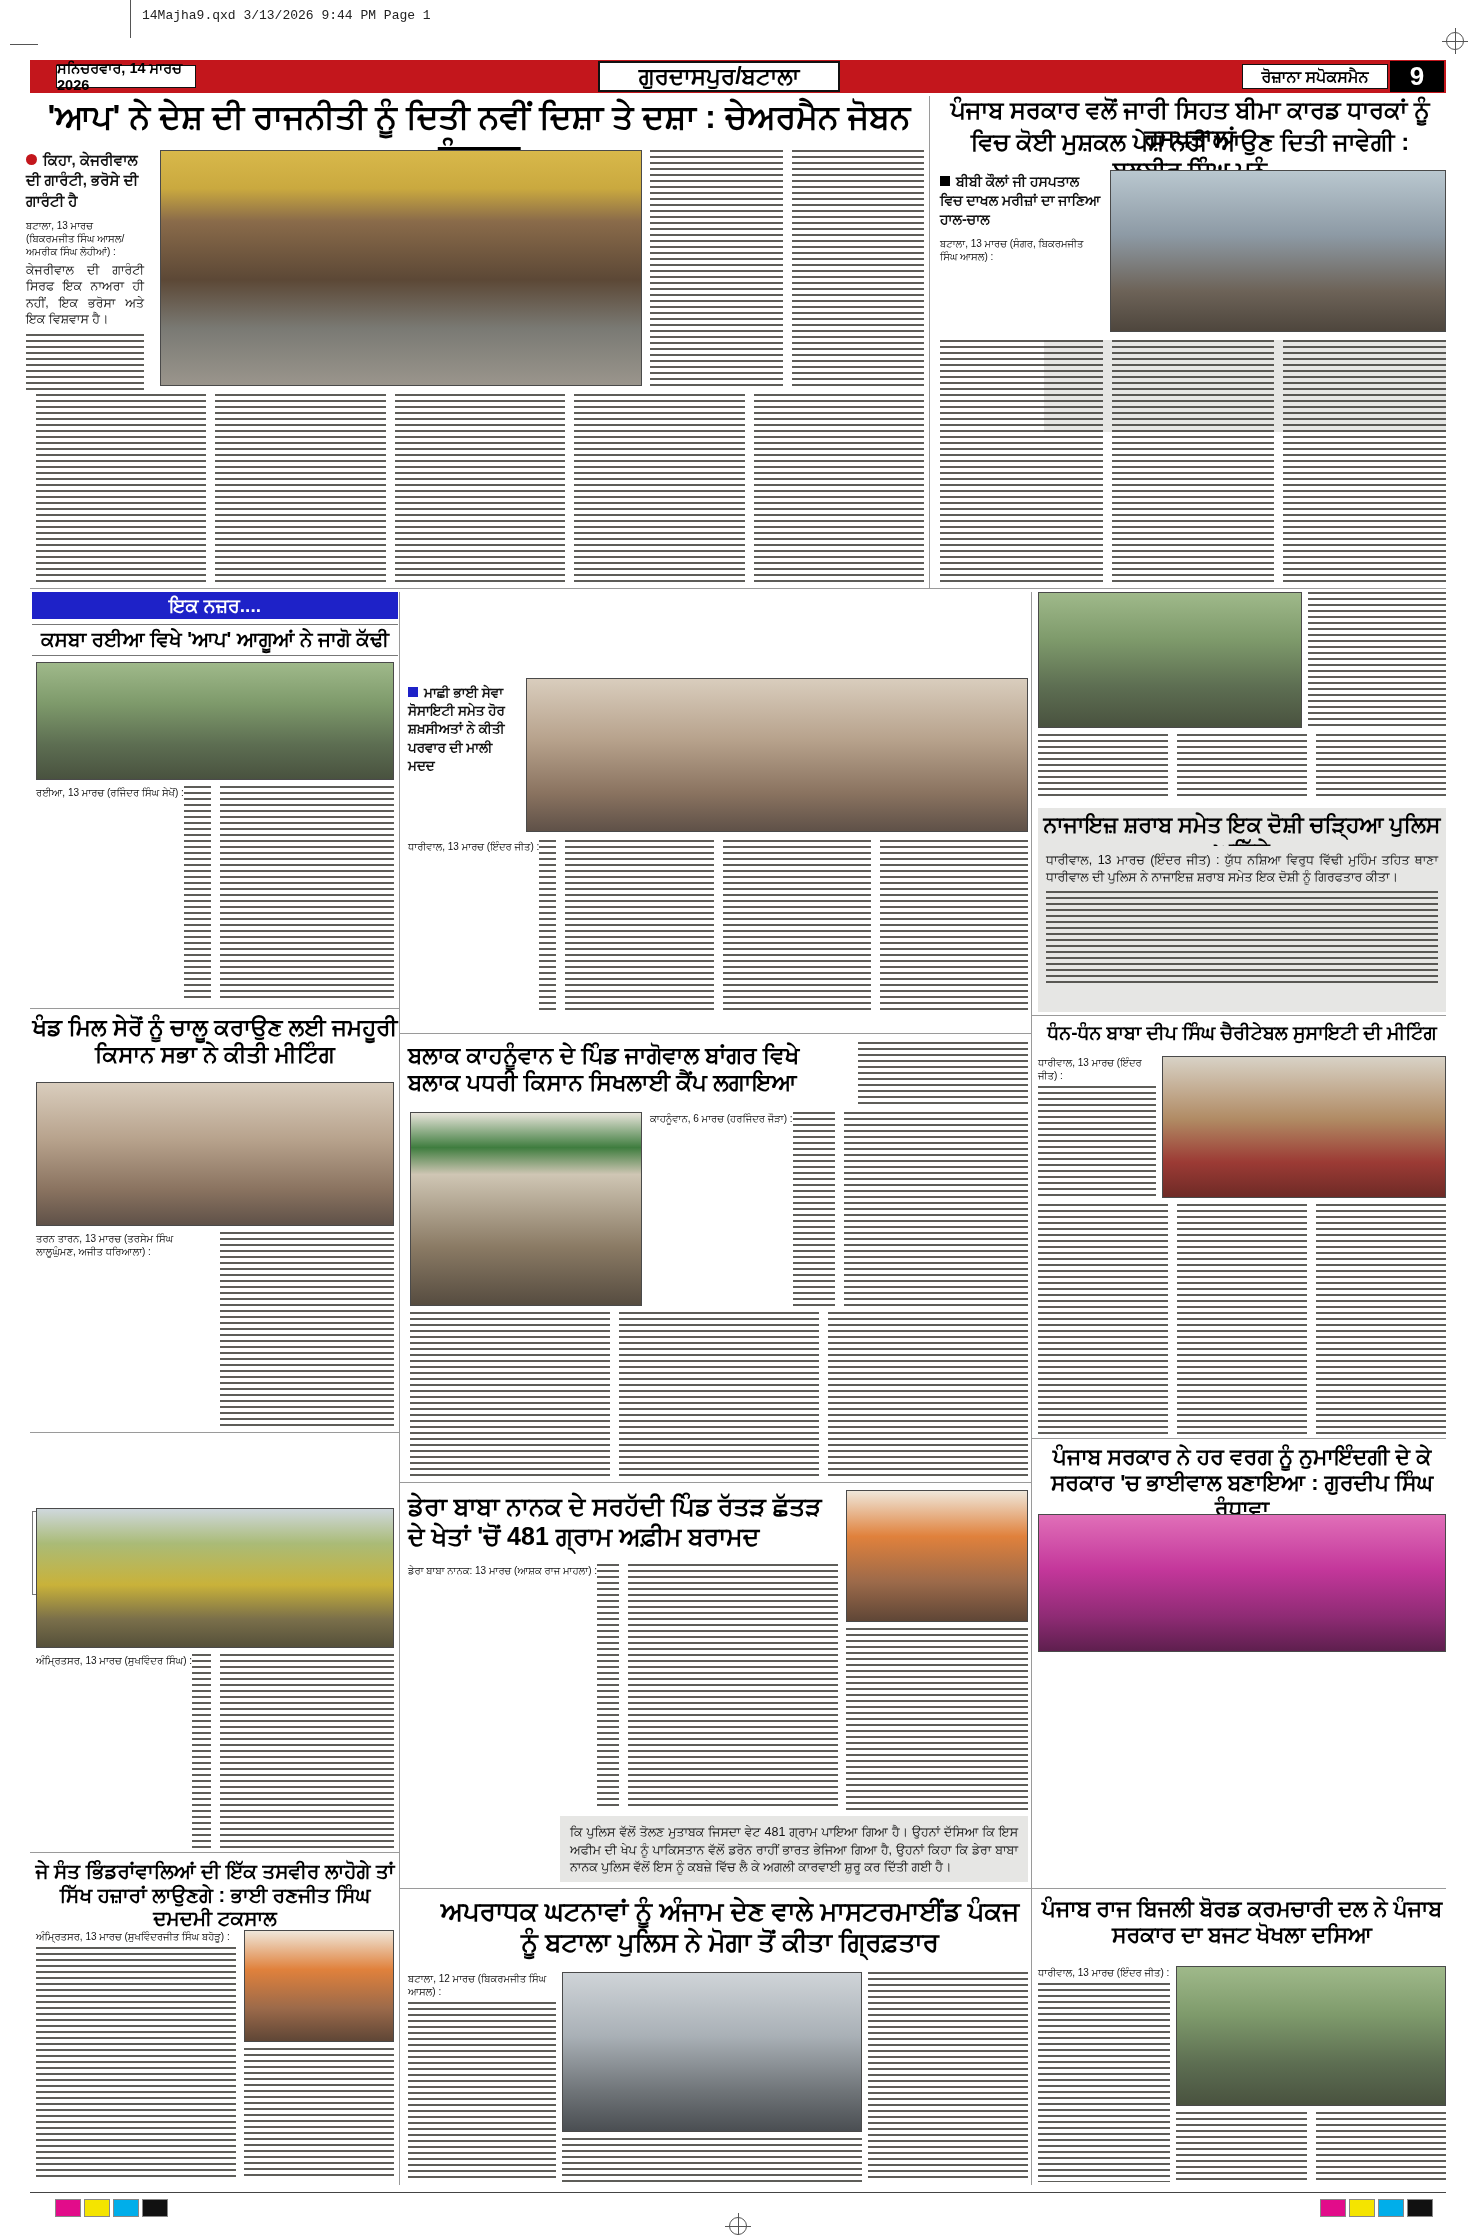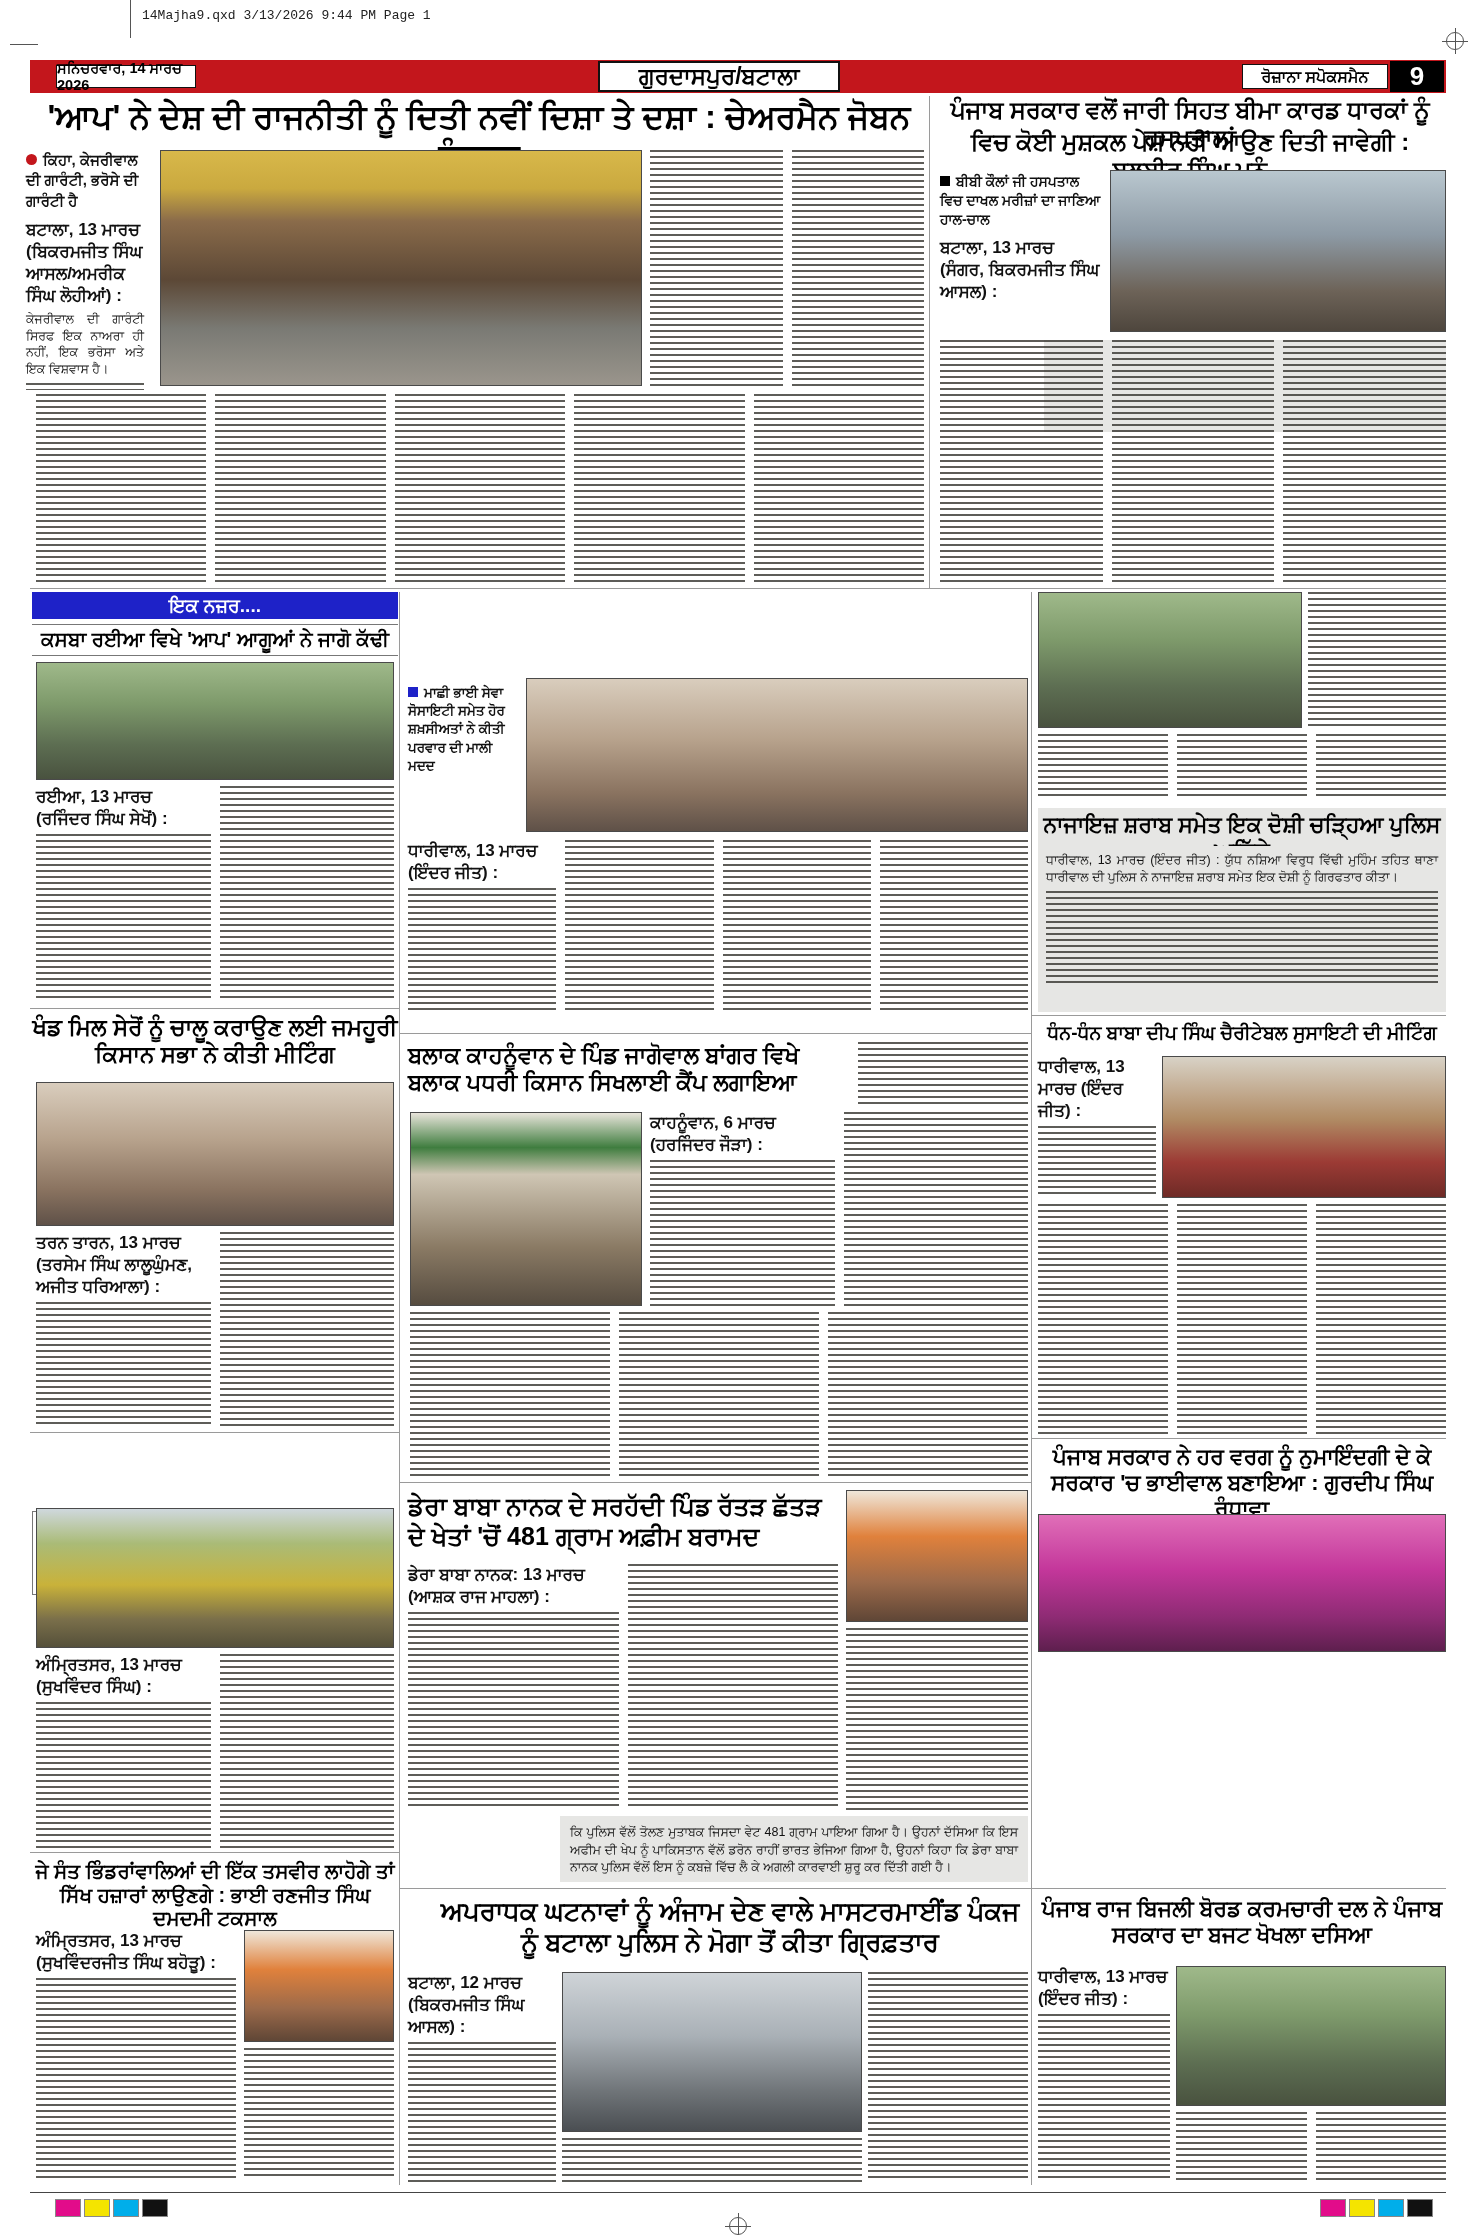--- a/index.html
+++ b/index.html
@@ -8,23 +8,23 @@
   .abs { position:absolute; box-sizing:border-box; }
   .hl { font-weight:bold; color:#000; text-align:center; line-height:1.18; letter-spacing:0; }
   .hl-left { text-align:left; }
   .slug { font-family:"Liberation Mono","DejaVu Sans Mono",monospace; font-size:13px; color:#222; }
   .masthead { display:flex; align-items:center; }
   .wbox { background:#fff; border:1.5px solid #111; display:flex; align-items:center; justify-content:center;
           font-weight:bold; color:#000; }
   .blackbox { background:#000; color:#fff; display:flex; align-items:center; justify-content:center; font-weight:bold; }
   .nazar { color:#fff; font-weight:bold; text-align:center; font-size:19px; line-height:27px; }
   .cols { display:flex; gap:9px; }
-  .col  { flex:1; display:flex; flex-direction:column; }
+  .col  { flex:1; display:flex; flex-direction:row; }
   .sim  { flex:1; background:repeating-linear-gradient(180deg,#35342f 0 2px,transparent 2px 6px); opacity:.8; }
-  .byline { font-size:17px; font-weight:bold; line-height:1.3; margin-bottom:4px; }
+  .byline { font-size:10px; font-weight:normal; line-height:1.3; margin-bottom:4px; }
   .lead { font-size:12.5px; line-height:1.32; text-align:justify; }
   .kicker { font-weight:bold; font-size:15px; line-height:1.35; }
   .bullet-dot { width:11px; height:11px; border-radius:50%; background:#c3161c; display:inline-block; margin-right:6px; }
   .bullet-sq  { width:10px; height:10px; background:#000; display:inline-block; margin-right:6px; }
   .bullet-sq-blue { width:10px; height:10px; background:#1e22c8; display:inline-block; margin-right:6px; }
   .photo { border:1px solid #4a4a4a; }
   .ph-a { background:linear-gradient(180deg,#d8b84a 0%,#caa93f 16%,#8a6b4a 30%,#5c4836 55%,#7a7a74 76%,#9a958c 100%); }
   .ph-b { background:linear-gradient(180deg,#b9c7cf 0%,#8d9aa5 40%,#6d6358 75%,#4e463d 100%); }
   .ph-c { background:linear-gradient(180deg,#9fb98a 0%,#7e9a6b 35%,#5d6e52 70%,#49523f 100%); }
   .ph-d { background:linear-gradient(180deg,#d9cdbd 0%,#b7a28c 40%,#8a7360 75%,#5f5148 100%); }

